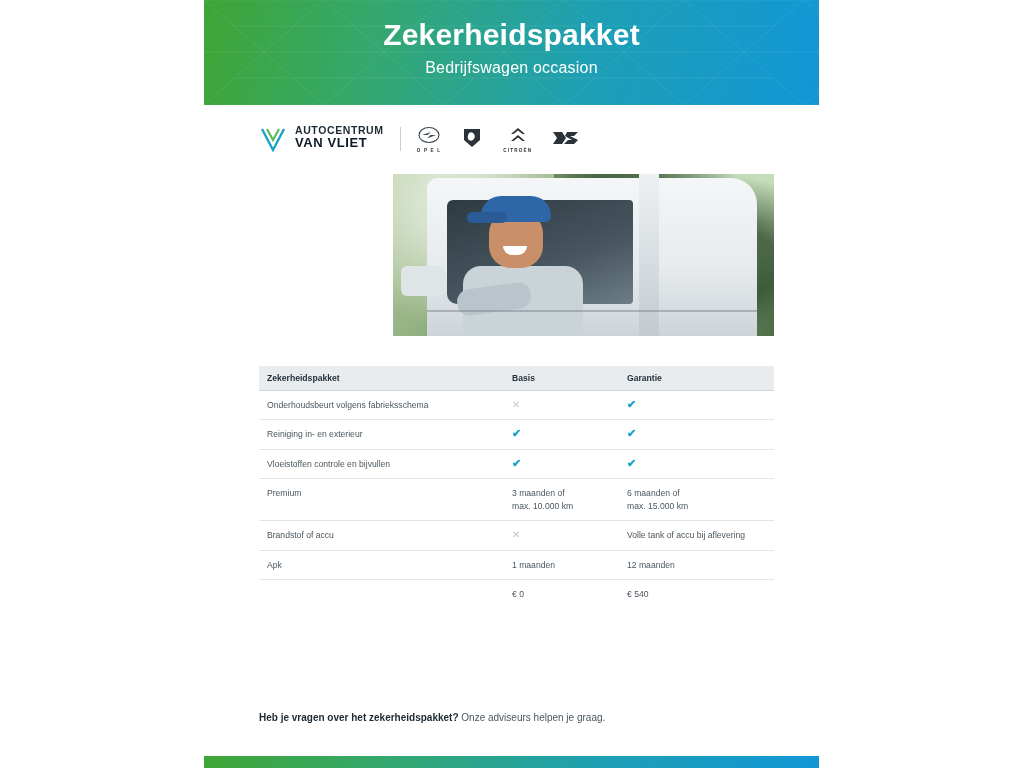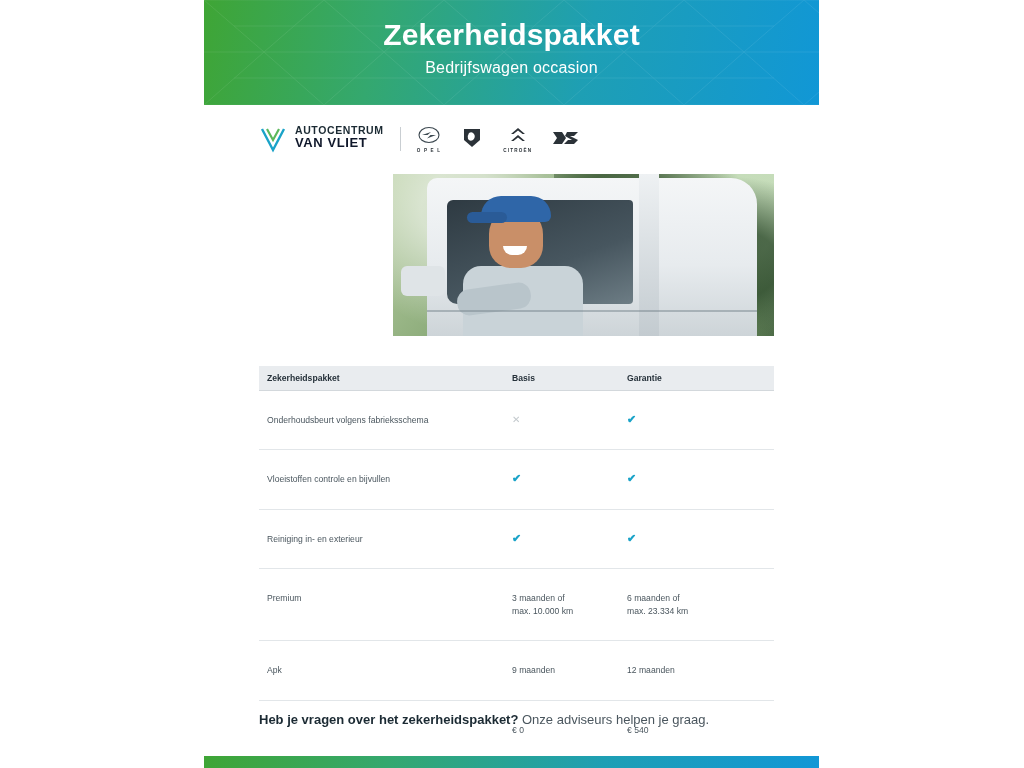--- a/index.html
+++ b/index.html
@@ -237,21 +237,21 @@
   table.pkg thead th {
     background: #e9ecef;
     font-size: 8.6px;
     font-weight: bold;
     color: #26313a;
     text-align: left;
     padding: 7px 8px;
     border-bottom: 1px solid #d3d8dc;
   }
   table.pkg td {
-    padding: 23px 8px;
+    padding: 8px 8px;
     border-bottom: 1px solid #e2e6e9;
     vertical-align: top;
     line-height: 1.45;
     color: #4a565e;
   }
   table.pkg tbody tr:last-child td {
     border-bottom: 1px solid #d3d8dc;
   }
   .col-feature { width: 245px; }
   .col-basis { width: 115px; }
@@ -275,21 +275,21 @@
     padding-top: 8px;
     color: #3c4850;
   }
   .nowrap-lines { white-space: pre-line; }
 
   
   .footer-q {
     position: absolute;
     left: 259px;
     top: 712px;
-    font-size: 13px;
+    font-size: 10px;
     color: #4a565e;
   }
   .footer-q b {
     color: #1b2a33;
     font-weight: bold;
   }
 
   
   .bottombar {
     position: absolute;
@@ -405,39 +405,44 @@
           <th class="col-premium">Garantie</th>
         </tr>
       </thead>
       <tbody>
         <tr>
           <td>Onderhoudsbeurt volgens fabrieksschema</td>
           <td class="cell-center-ico"><span class="cross">✕</span></td>
           <td class="cell-center-ico"><span class="check">✔</span></td>
         </tr>
         <tr>
-          <td>Vloeistoffen controle en bijvullen</td>
+          <td>Reiniging in- en exterieur</td>
           <td class="cell-center-ico"><span class="check">✔</span></td>
           <td class="cell-center-ico"><span class="check">✔</span></td>
         </tr>
         <tr>
-          <td>Reiniging in- en exterieur</td>
+          <td>Vloeistoffen controle en bijvullen</td>
           <td class="cell-center-ico"><span class="check">✔</span></td>
           <td class="cell-center-ico"><span class="check">✔</span></td>
         </tr>
         <tr>
           <td>Premium</td>
           <td class="nowrap-lines">3 maanden of
 max. 10.000 km</td>
           <td class="nowrap-lines">6 maanden of
-max. 23.334 km</td>
+max. 15.000 km</td>
+        </tr>
+        <tr>
+          <td>Brandstof of accu</td>
+          <td class="cell-center-ico"><span class="cross">✕</span></td>
+          <td>Volle tank of accu bij aflevering</td>
         </tr>
         <tr>
           <td>Apk</td>
-          <td>9 maanden</td>
+          <td>1 maanden</td>
           <td>12 maanden</td>
         </tr>
         <tr class="price-row">
           <td></td>
           <td>€ 0</td>
           <td>€ 540</td>
         </tr>
       </tbody>
     </table>
   </div>

